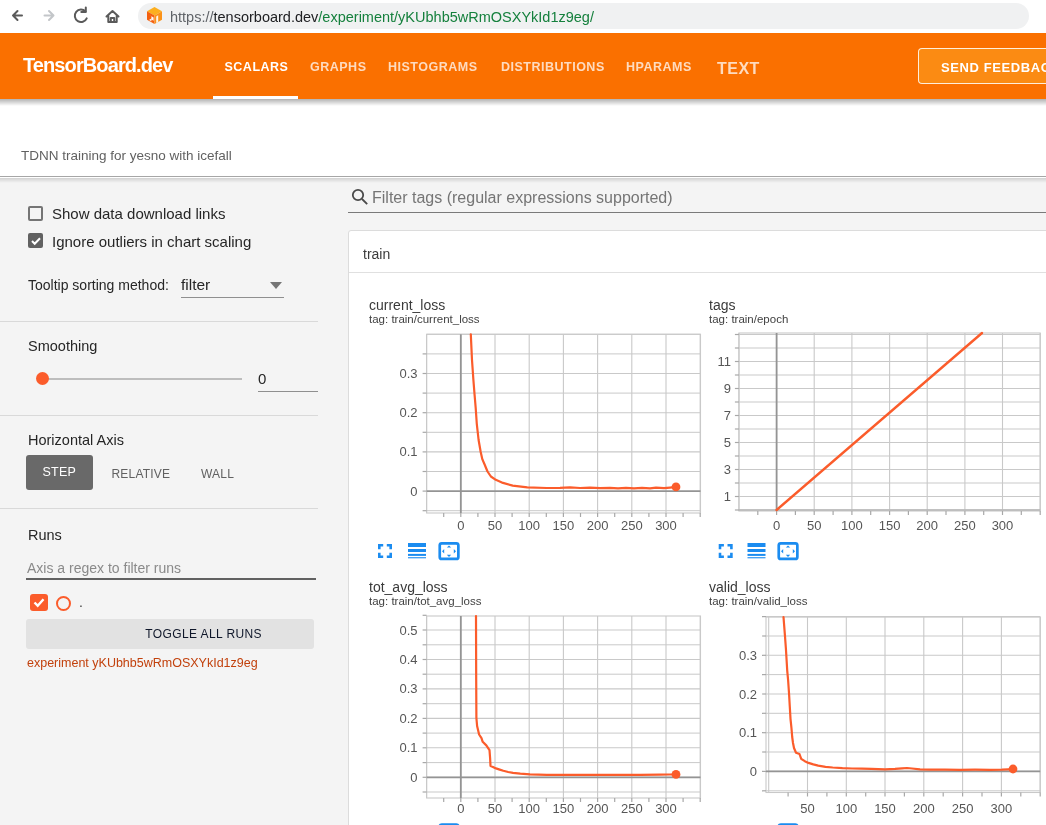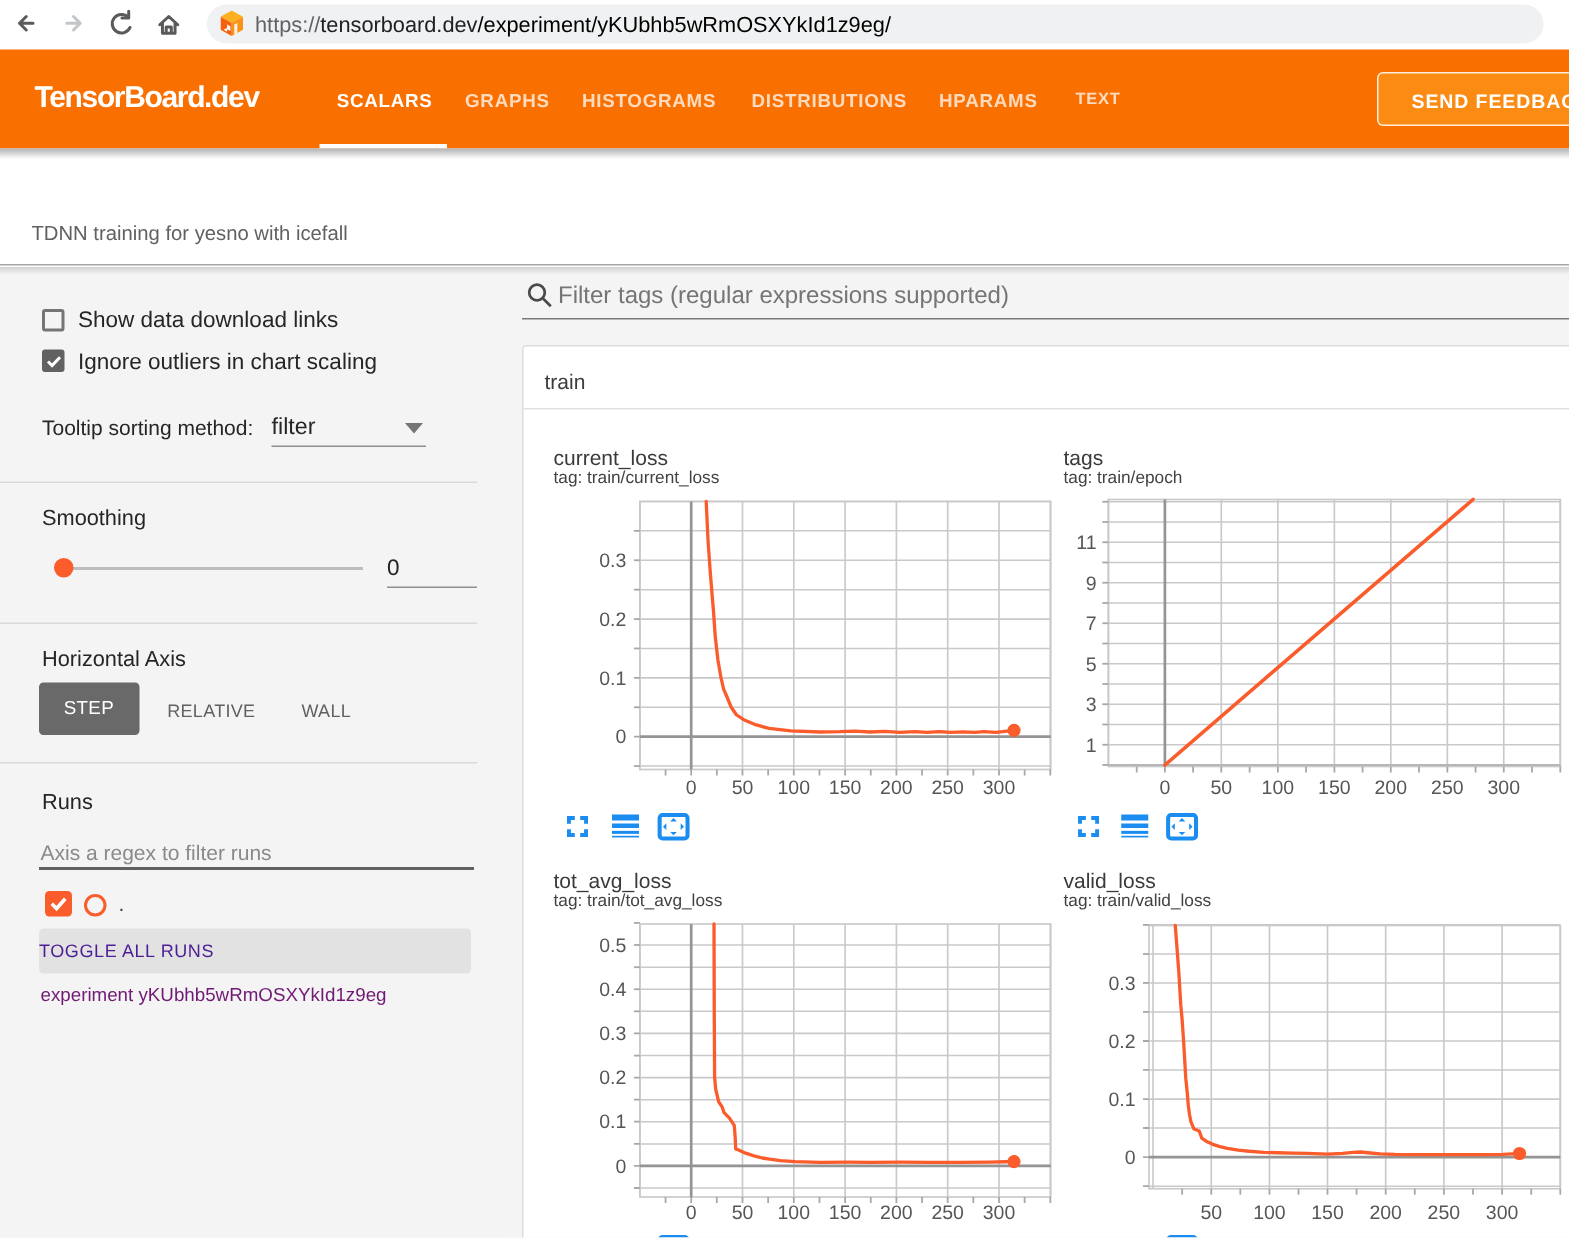--- a/index.html
+++ b/index.html
@@ -18,30 +18,30 @@
  </g>
 </svg>
 <div class="abs" style="left:138px;top:3px;width:891px;height:26px;background:#f0f1f2;border-radius:13px"></div>
 <svg class="abs" style="left:147px;top:7px" width="15" height="17" viewBox="0 0 15 17">
   <path d="M7.5 0 L15 4.2 L7.5 8.4 L0 4.2 z" fill="#fcaf1f"></path>
   <path d="M0 4.2 L7.5 8.4 V17 L0 12.8 z" fill="#f4600f"></path>
   <path d="M15 4.2 L7.5 8.4 V17 L15 12.8 z" fill="#fb9218"></path>
   <path d="M1.6 7.6 L4.4 9.2 L4.4 11.6 L2.0 12.9 L4.4 14.2 L4.4 12.5 L6.6 13.7 L6.6 10.5 z" fill="#fff" opacity="0.95"></path>
   <path d="M9.2 9.4 L11.2 8.3 L11.2 15.0 L9.2 16.1 z" fill="#fff" opacity="0.9"></path>
 </svg>
-<div class="abs" style="left:170px;top:8.5px;font-size:14.5px;color:#5f6368;white-space:nowrap">https://<span style="color:#202124">tensorboard.dev</span><span style="color:#000000">/experiment/yKUbhb5wRmOSXYkId1z9eg/</span></div>
+<div class="abs" style="left:170px;top:8.5px;font-size:14.5px;color:#5f6368;white-space:nowrap">https://<span style="color:#202124">tensorboard.dev</span><span style="color:#15803d">/experiment/yKUbhb5wRmOSXYkId1z9eg/</span></div>
 
 <div class="abs" style="left:0;top:33px;width:1046px;height:66px;background:#fa7000"></div>
 <div class="abs" style="left:23px;top:54px;font-size:20px;font-weight:bold;color:#fff;letter-spacing:-0.9px">TensorBoard.dev</div>
 <div class="abs" style="left:224.5px;top:59.5px;font-size:12.5px;font-weight:bold;color:#fff;letter-spacing:0.5px">SCALARS</div>
 <div class="abs" style="left:310px;top:59.5px;font-size:12.5px;font-weight:bold;color:rgba(255,255,255,0.75);letter-spacing:0.5px">GRAPHS</div>
 <div class="abs" style="left:388px;top:59.5px;font-size:12.5px;font-weight:bold;color:rgba(255,255,255,0.75);letter-spacing:0.5px">HISTOGRAMS</div>
 <div class="abs" style="left:501px;top:59.5px;font-size:12.5px;font-weight:bold;color:rgba(255,255,255,0.75);letter-spacing:0.5px">DISTRIBUTIONS</div>
 <div class="abs" style="left:626px;top:59.5px;font-size:12.5px;font-weight:bold;color:rgba(255,255,255,0.75);letter-spacing:0.5px">HPARAMS</div>
-<div class="abs" style="left:717px;top:59.5px;font-size:11px;font-weight:bold;color:rgba(255,255,255,0.75);letter-spacing:0.5px">TEXT</div>
+<div class="abs" style="left:717px;top:59.5px;font-size:16px;font-weight:bold;color:rgba(255,255,255,0.75);letter-spacing:0.5px">TEXT</div>
 <div class="abs" style="left:213px;top:95.5px;width:85px;height:3px;background:#fff"></div>
 <div class="abs" style="left:918px;top:48px;width:170px;height:36px;background:#fb8b13;border:1.5px solid rgba(255,255,255,0.85);border-radius:4px"></div>
 <div class="abs" style="left:941px;top:59.5px;font-size:13px;font-weight:bold;color:#fff;letter-spacing:0.6px;white-space:nowrap">SEND FEEDBACK</div>
 
 <div class="abs" style="left:0;top:99px;width:1046px;height:78px;background:#fff;border-bottom:1px solid #a6a6a6"></div>
 <div class="abs" style="left:0;top:99px;width:1046px;height:7px;background:linear-gradient(to bottom,rgba(0,0,0,0.30),rgba(0,0,0,0))"></div>
 <div class="abs" style="left:21px;top:148px;font-size:13.5px;color:#616161">TDNN training for yesno with icefall</div>
 
 <div class="abs" style="left:0;top:178px;width:1046px;height:647px;background:#f4f4f4"></div>
 <div class="abs" style="left:0;top:178px;width:1046px;height:5px;background:linear-gradient(to bottom,rgba(0,0,0,0.14),rgba(0,0,0,0))"></div>
@@ -75,22 +75,22 @@
 <div class="abs" style="left:28px;top:527px;font-size:14.5px;color:#262626">Runs</div>
 <div class="abs" style="left:27px;top:560px;font-size:14px;color:#8a8a8a">Axis a regex to filter runs</div>
 <div class="abs" style="left:26px;top:578px;width:290px;height:1.5px;background:#616161"></div>
 <div class="abs" style="left:30px;top:594px;width:18px;height:17px;background:#fb5c2b;border-radius:3px"></div>
 <svg class="abs" style="left:32px;top:596px" width="14" height="13" viewBox="0 0 14 13">
       <path d="M2.5 6.5 l3.2 3.2 L11.5 3.2" stroke="#fff" stroke-width="2.4" fill="none"></path>
     </svg>
 <div class="abs" style="left:56px;top:595.5px;width:15px;height:15px;border:2.4px solid #fb5c2b;border-radius:50%"></div>
 <div class="abs" style="left:79px;top:594px;font-size:14px;color:#424242">.</div>
 <div class="abs" style="left:26px;top:618.5px;width:288px;height:30px;background:#e2e2e2;border-radius:3px"></div>
-<div class="abs" style="left:26px;top:618.5px;width:236px;height:30px;text-align:left;line-height:30px;font-size:12px;color:#4c1d95;letter-spacing:0.4px">TOGGLE ALL RUNS</div>
-<div class="abs" style="left:27px;top:656px;font-size:12.5px;color:#701a75">experiment yKUbhb5wRmOSXYkId1z9eg</div>
+<div class="abs" style="left:26px;top:618.5px;width:236px;height:30px;text-align:right;line-height:30px;font-size:12px;color:#0f172a;letter-spacing:0.4px">TOGGLE ALL RUNS</div>
+<div class="abs" style="left:27px;top:656px;font-size:12.5px;color:#c2410c">experiment yKUbhb5wRmOSXYkId1z9eg</div>
 
 <svg class="abs" style="left:351px;top:188px" width="18" height="18" viewBox="0 0 18 18">
       <circle cx="7" cy="7" r="5.2" fill="none" stroke="#4a4a4a" stroke-width="1.8"></circle>
       <path d="M11 11 L16.2 16.2" stroke="#4a4a4a" stroke-width="1.8"></path>
     </svg>
 <div class="abs" style="left:372px;top:188.5px;font-size:16px;color:#757575">Filter tags (regular expressions supported)</div>
 <div class="abs" style="left:348px;top:211.5px;width:698px;height:1.5px;background:#7a7a7a"></div>
 
 <div class="abs" style="left:347.6px;top:229.9px;width:705px;height:600px;background:#fff;border:1px solid #dcdcdc;border-radius:3px 0 0 0"></div>
 <div class="abs" style="left:363px;top:245.5px;font-size:14px;color:#3c3c3c">train</div>

